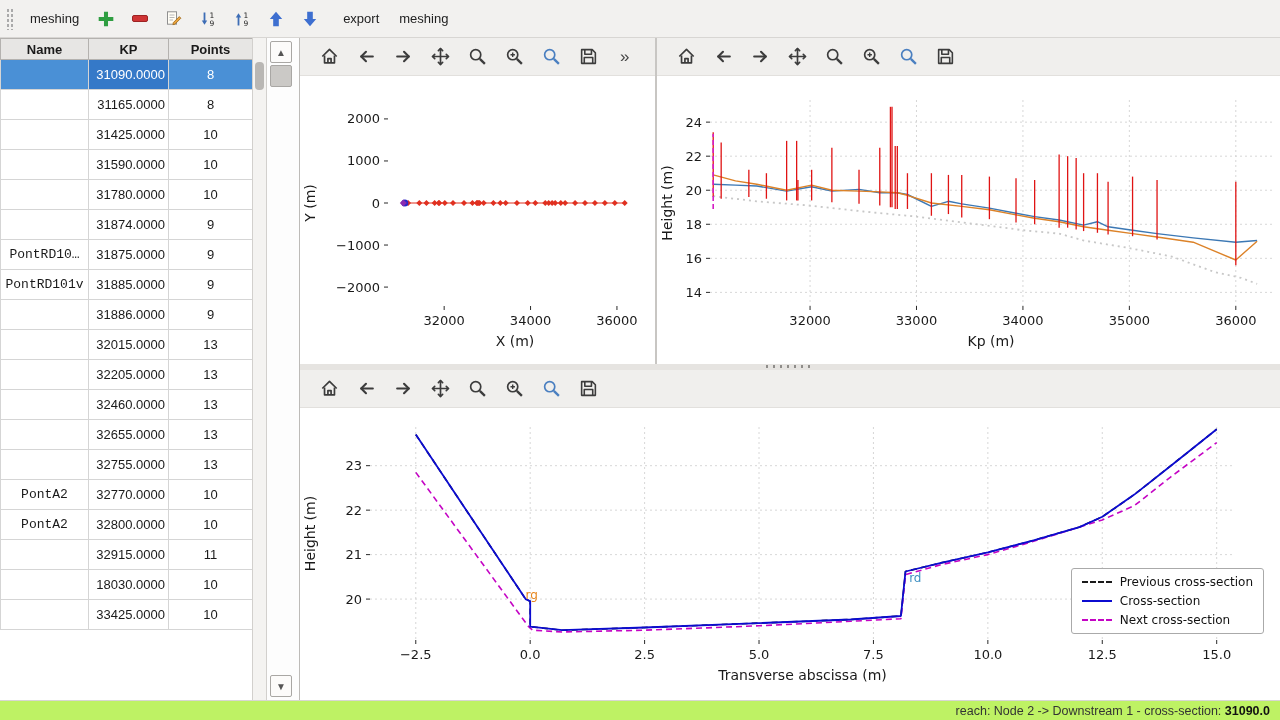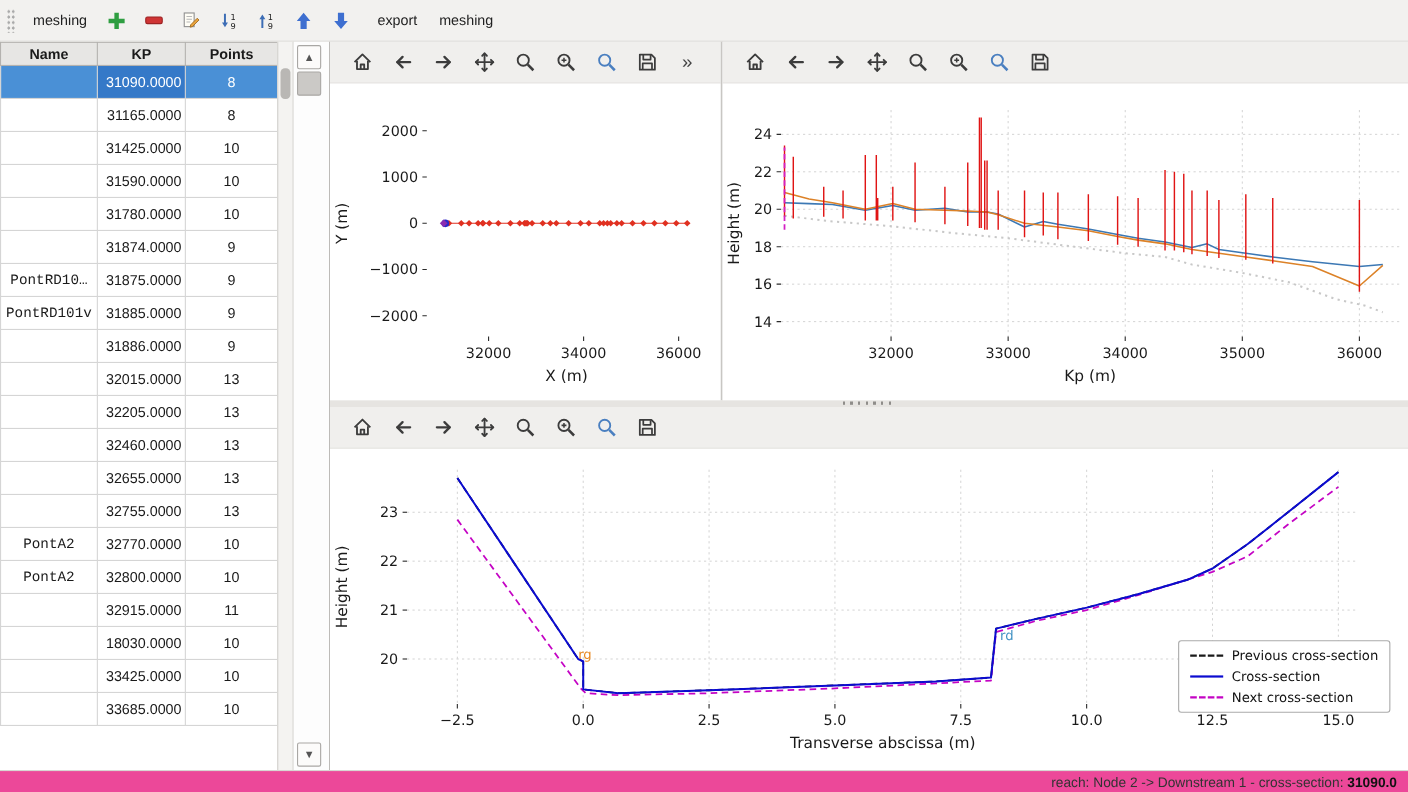--- a/index.html
+++ b/index.html
@@ -47,21 +47,21 @@
   .chart { position:relative; background:#fff; }
   .top-plots .chart { height:288px; }
   .panel-bottom .chart { height:292px; }
   .grid { stroke:#d2d2d2; stroke-dasharray:2 3; stroke-width:0.9; }
   .tick { stroke:#2a2a2a; stroke-width:1; }
   .ticklabel { font:13px "DejaVu Sans",sans-serif; fill:#1a1a1a; }
   .axislabel { font:14px "DejaVu Sans",sans-serif; fill:#1a1a1a; }
   .annot { font:12px "DejaVu Sans",sans-serif; }
 
   
-  .legend { position:absolute; right:16px; bottom:52px; background:#fff; border:1px solid #aaa;
+  .legend { position:absolute; right:16px; bottom:66px; background:#fff; border:1px solid #aaa;
             border-radius:3px; padding:6px 10px; display:flex; flex-direction:column; gap:5px;text-align:right; }
   .lg-row { display:flex; align-items:center; gap:8px; }
   .lg-line { width:30px; height:0; display:inline-block; }
   .lg-label { font:12px "DejaVu Sans",sans-serif; color:#111; }
 
   
   .table-wrap { width:252px; flex:none; overflow:hidden; }
   table { border-collapse:collapse; width:252px; table-layout:fixed; }
   th { border:1px solid #b4b2af; background:#e7e6e4; font-weight:bold; height:21px; font-size:13px; }
   td { border:1px solid #d5d5d5; height:30px; font-size:13px; background:#fff; }
@@ -78,21 +78,21 @@
                         background:#b9b7b4; border-radius:4px; }
   .arrow-scroll { flex:1; position:relative; background:#fdfdfd; }
   .sc-btn { position:absolute; left:3px; width:22px; height:22px; background:#fcfbfa;
             border:1px solid #a9a7a4; border-radius:2px; color:#555; font-size:10px;
             display:flex; align-items:center; justify-content:center; }
   .sc-up { top:3px; } .sc-down { bottom:3px; }
   .arrow-scroll .thumb { position:absolute; left:3px; width:22px; top:27px; height:22px;
                          background:#cbc9c6; border:1px solid #a9a7a4; border-radius:2px; }
 
   
-  .status-bar { height:20px; flex:none; background:#ec4899; border-top:1px solid #d8d6d3;
+  .status-bar { height:20px; flex:none; background:#bef264; border-top:1px solid #d8d6d3;
                 display:flex; align-items:center; justify-content:flex-end; padding-right:10px;
                 font-size:12.5px; color:#333; }
   .status-value { font-weight:bold; color:#111; }
 
   .defs-holder { position:absolute; width:0; height:0; overflow:hidden; }
 </style>
 </head>
 <body>
 
 <svg class="defs-holder" aria-hidden="true">
@@ -309,25 +309,20 @@
                 <td>11</td>
               </tr>
               <tr>
                 <td></td>
                 <td>18030.0000</td>
                 <td>10</td>
               </tr>
               <tr>
                 <td></td>
                 <td>33425.0000</td>
-                <td>10</td>
-              </tr>
-              <tr>
-                <td></td>
-                <td>33685.0000</td>
                 <td>10</td>
               </tr>
             </tbody>
         </table>
       </div>
       <div class="thin-scroll">
         <div class="thumb"></div>
       </div>
       <div class="arrow-scroll">
         <div class="sc-btn sc-up">▲</div>

